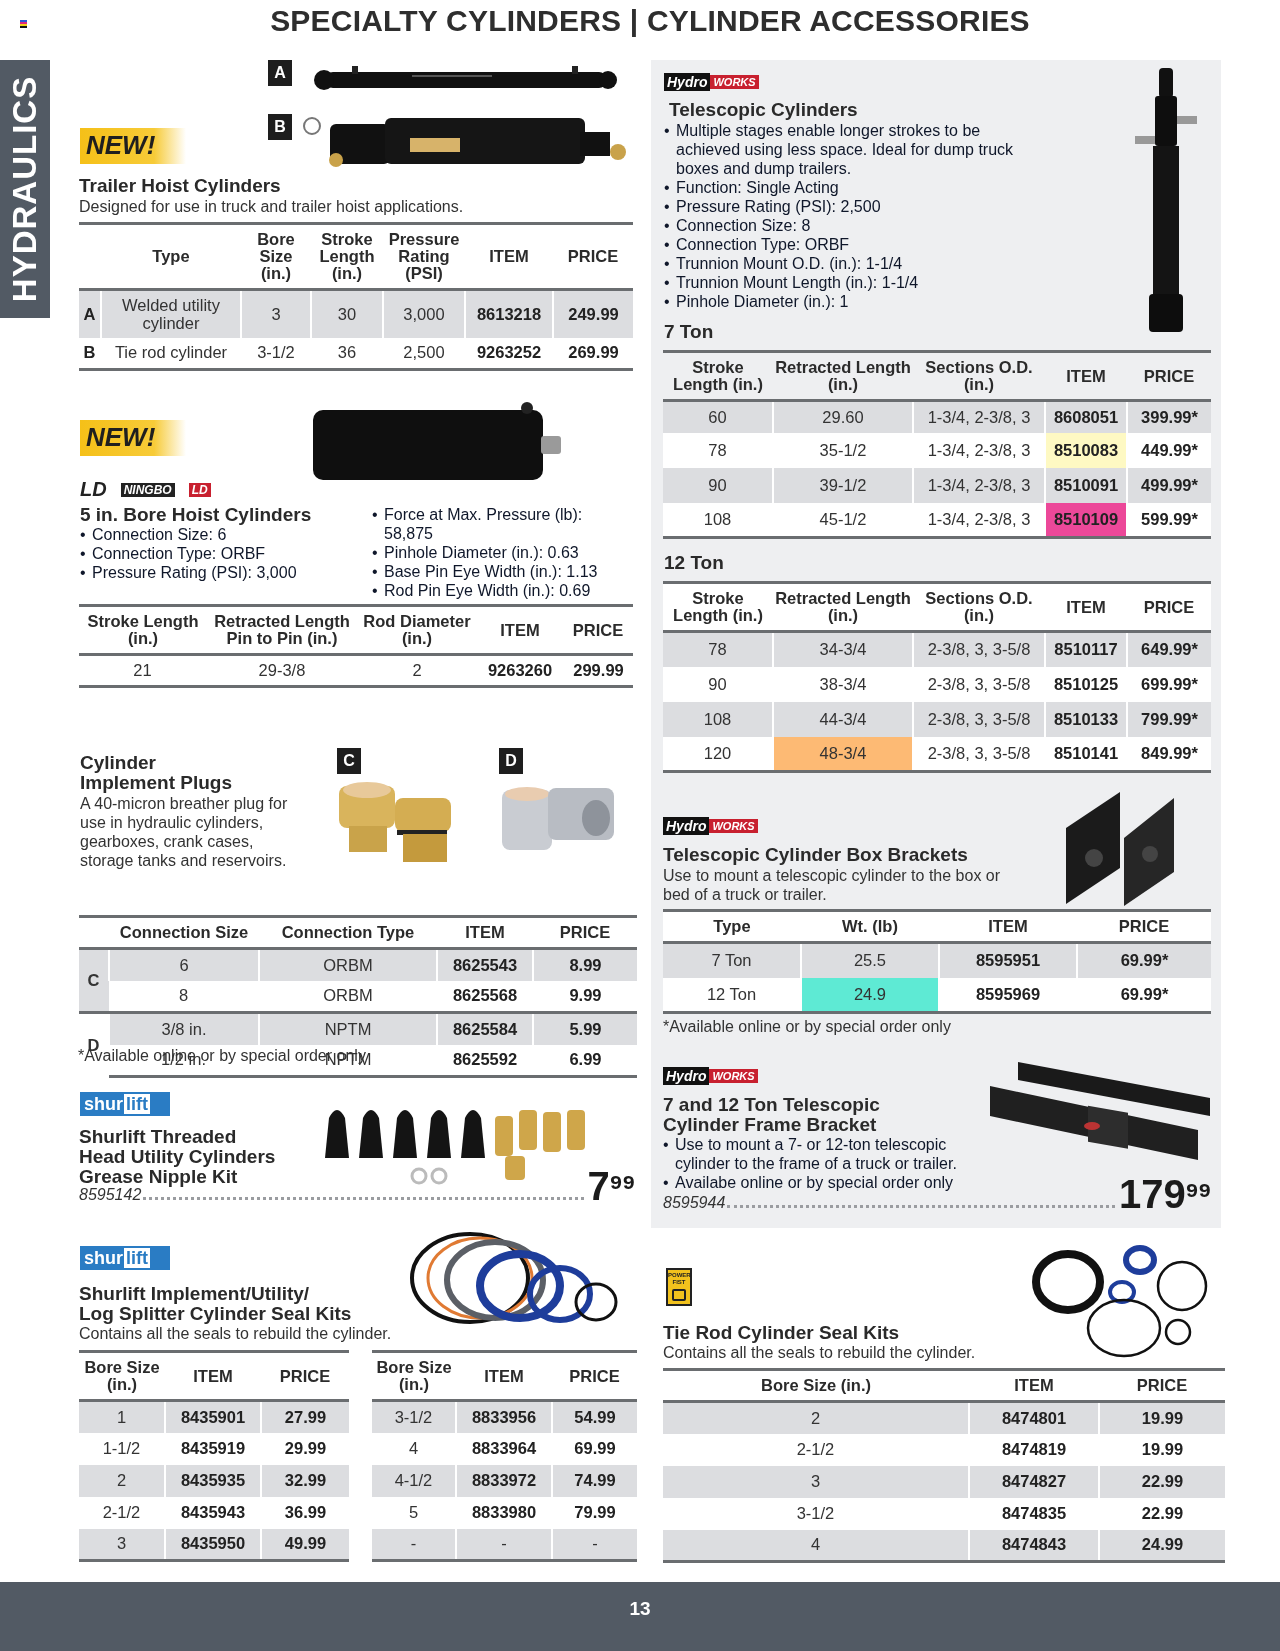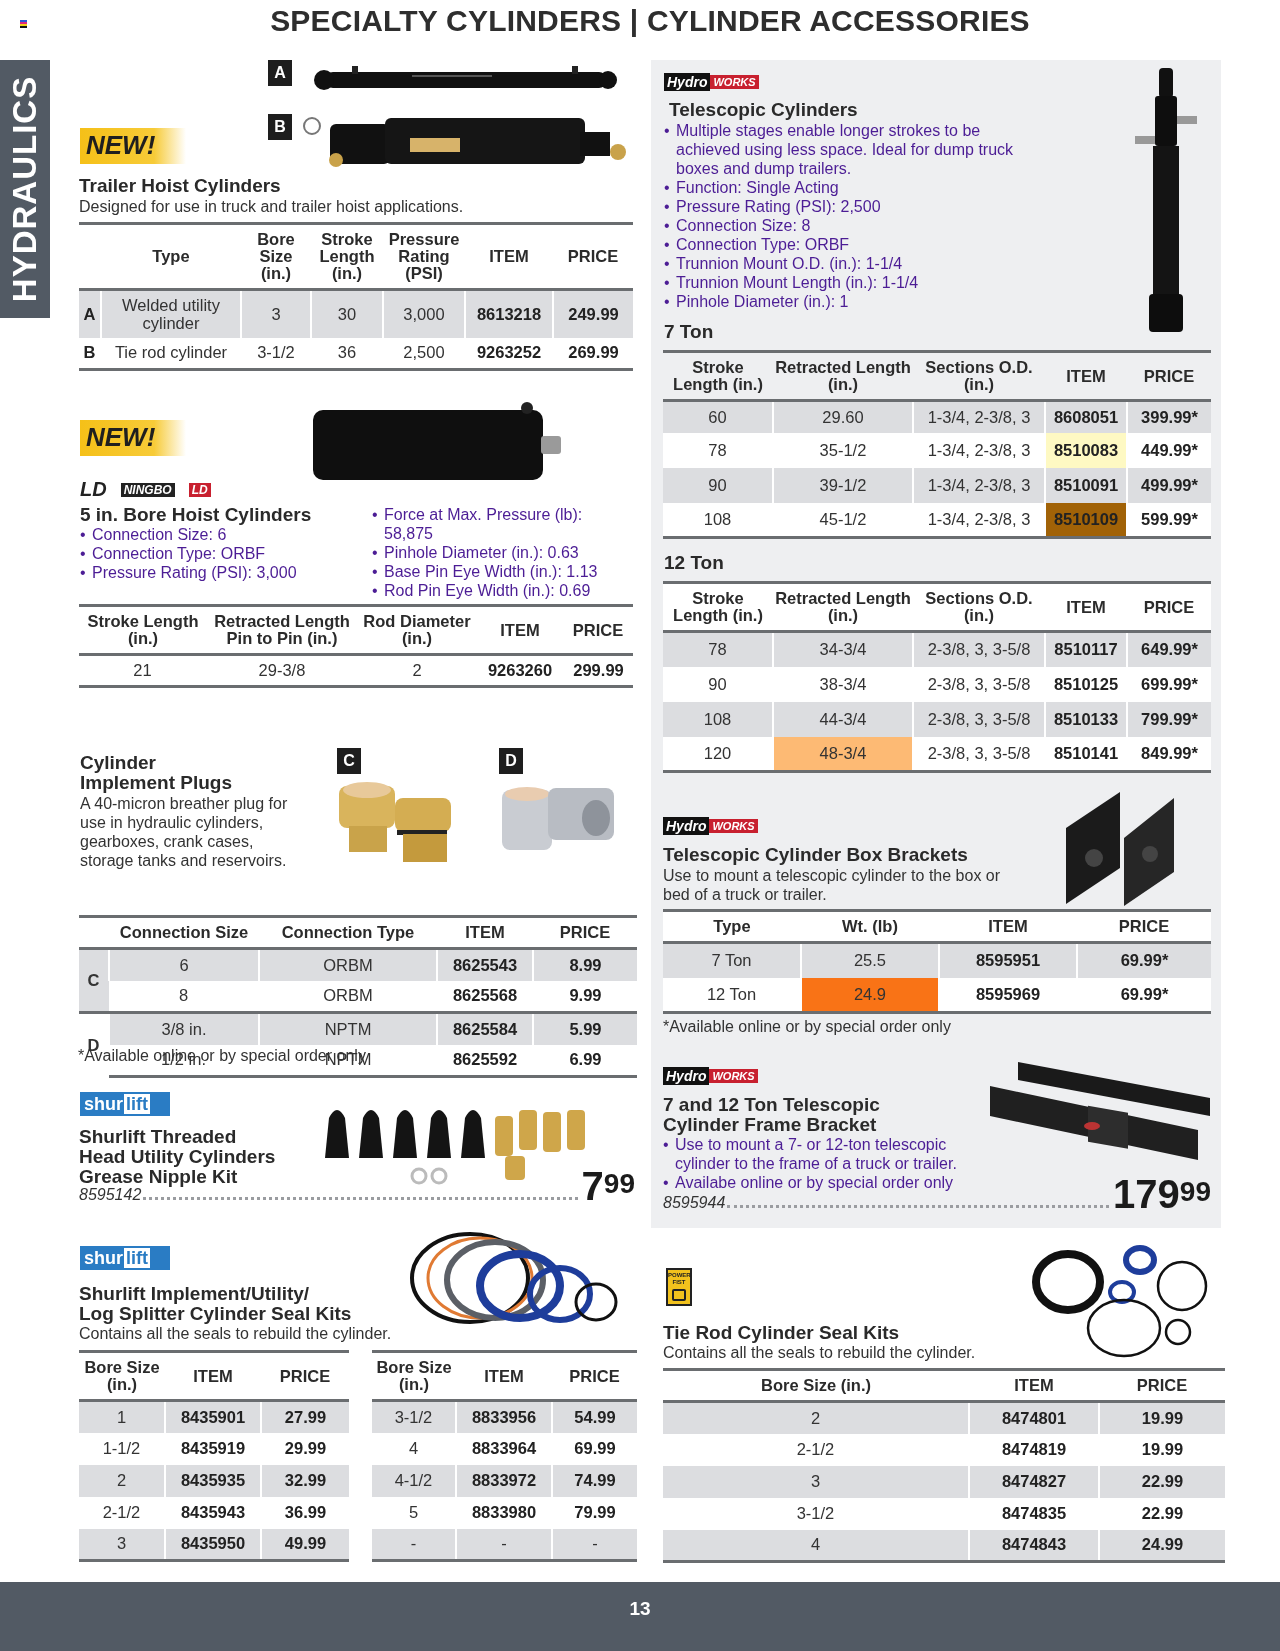--- a/index.html
+++ b/index.html
@@ -10,21 +10,21 @@
   .side-tab { left: 0; top: 60px; width: 50px; height: 258px; background: #525a64; }
   .side-tab span { position: absolute; left: 50%; top: 50%; transform: translate(-50%, -50%) rotate(-90deg); color: #fff; font-weight: bold; font-size: 33px; letter-spacing: 1px; white-space: nowrap; }
   .cmyk { left: 20px; top: 20px; width: 7px; height: 8px; display: flex; flex-direction: column; }
   .cmyk i { display: block; flex: 1; }
   .footer { left: 0; top: 1582px; width: 1280px; height: 69px; background: #525a64; }
   .footer span { position: absolute; left: 0; width: 100%; top: 16px; text-align: center; color: #fff; font-weight: bold; font-size: 19px; }
   .new-badge { width: 106px; height: 36px; background: linear-gradient(90deg, #f5c018 0%, #f7cb38 70%, rgba(255,255,255,0) 100%); font-weight: bold; font-style: italic; font-size: 26px; color: #1f1f1f; padding: 2px 6px; }
   .letter { width: 24px; height: 26px; background: #1e1e1e; color: #fff; font-weight: bold; font-size: 16px; text-align: center; line-height: 26px; }
   .prod-title { font-weight: bold; font-size: 19px; color: #2a2a2a; line-height: 20px; }
   .prod-desc { font-size: 16px; color: #333; line-height: 19px; }
-  .bullets { font-size: 16px; color: #4c1d95; line-height: 19px; list-style: none; }
+  .bullets { font-size: 16px; color: #0f172a; line-height: 19px; list-style: none; }
   .bullets li { position: relative; padding-left: 12px; }
   .bullets li::before { content: "•"; position: absolute; left: 0; top: 0; }
   table.t { border-collapse: collapse; font-size: 16.5px; color: #333; }
   table.t th { font-weight: bold; color: #2b2b2b; text-align: center; line-height: 17px; padding: 6px 2px; border-bottom: 3px solid #6a6d70; }
   table.t td { text-align: center; padding: 0 2px; border-left: 2px solid #fff; height: 32px; }
   table.t td:first-child { border-left: none; }
   table.t tr.shade td { background: #dcdde0; }
   table.t tr.last td { border-bottom: 3px solid #6a6d70; }
   table.t thead tr { border-top: 3px solid #6a6d70; }
   table.t td.b { font-weight: bold; color: #222; }
@@ -37,21 +37,21 @@
   .brand-shurlift { width: 90px; height: 24px; background: #2a7cc4; color: #fff; font-weight: bold; font-size: 18px; line-height: 24px; padding-left: 4px; }
   .brand-shurlift span { background: #fff; color: #2a7cc4; padding: 0 2px; margin-left: 1px; }
   .brand-ld { font-weight: bold; font-style: italic; font-size: 12px; display: flex; align-items: center; gap: 14px; }
   .brand-ld .ld1 { color: #222; font-size: 20px; }
   .brand-ld .ld2 { background: #222; color: #fff; padding: 0 3px; }
   .brand-ld .ld3 { background: #c8202f; color: #fff; padding: 0 3px; }
   .brand-pf { width: 26px; height: 38px; background: #f2c21d; border: 2px solid #222; font-size: 6px; font-weight: bold; text-align: center; color: #222; line-height: 7px; padding-top: 2px; }
   .price-line { display: flex; align-items: flex-end; font-size: 16px; color: #333; font-style: italic; }
   .price-line .dots { flex: 1; border-bottom: 3px dotted #9a9ca0; margin: 0 4px 4px 2px; }
   .big-price { font-weight: bold; font-style: normal; font-size: 40px; color: #1b1b1b; line-height: 36px; }
-  .big-price sup { font-size: 28px; vertical-align: top; position: relative; top: -2px; }
+  .big-price sup { font-size: 21px; vertical-align: top; position: relative; top: -2px; font-family: Liberation Mono, monospace; }
 </style>
 </head>
 <body>
 
 <div class="abs cmyk">
   <i style="background:#2e5bd6"></i>
     <i style="background:#e0287e"></i>
     <i style="background:#f3d21a"></i>
     <i style="background:#111"></i>
 </div>
@@ -392,21 +392,21 @@
         <td style="height:35px">90</td>
         <td>39-1/2</td>
         <td>1-3/4, 2-3/8, 3</td>
         <td class="b">8510091</td>
         <td class="b">499.99*</td>
       </tr>
     <tr class="last">
         <td style="background:#fff;height:35px">108</td>
         <td style="background:#fff">45-1/2</td>
         <td style="background:#fff">1-3/4, 2-3/8, 3</td>
-        <td class="b" style="background:#a16207">8510109</td>
+        <td class="b" style="background:#ec4899">8510109</td>
         <td class="b" style="background:#fff">599.99*</td>
       </tr>
   </tbody>
 </table>
 
 <div class="abs prod-title" style="left:664px;top:553px">12 Ton</div>
 <table class="abs t" style="left:663px;top:581px;width:548px">
   <thead>
       <tr style="background:#fff">
     <th style="width:110px">Stroke Length (in.)</th>
@@ -471,21 +471,21 @@
     </thead>
   <tbody>
     <tr class="shade">
         <td style="height:35px">7 Ton</td>
         <td>25.5</td>
         <td class="b">8595951</td>
         <td class="b">69.99*</td>
       </tr>
     <tr class="last">
         <td style="background:#fff;height:35px">12 Ton</td>
-        <td style="background:#f97316">24.9</td>
+        <td style="background:#5eead4">24.9</td>
         <td class="b" style="background:#fff">8595969</td>
         <td class="b" style="background:#fff">69.99*</td>
       </tr>
   </tbody>
 </table>
 <div class="abs note" style="left:663px;top:1018px">*Available online or by special order only</div>
 
 <div class="abs brand-hydro" style="left:663px;top:1066px">
     <span class="h1">Hydro</span>
     <span class="h2">WORKS</span>

